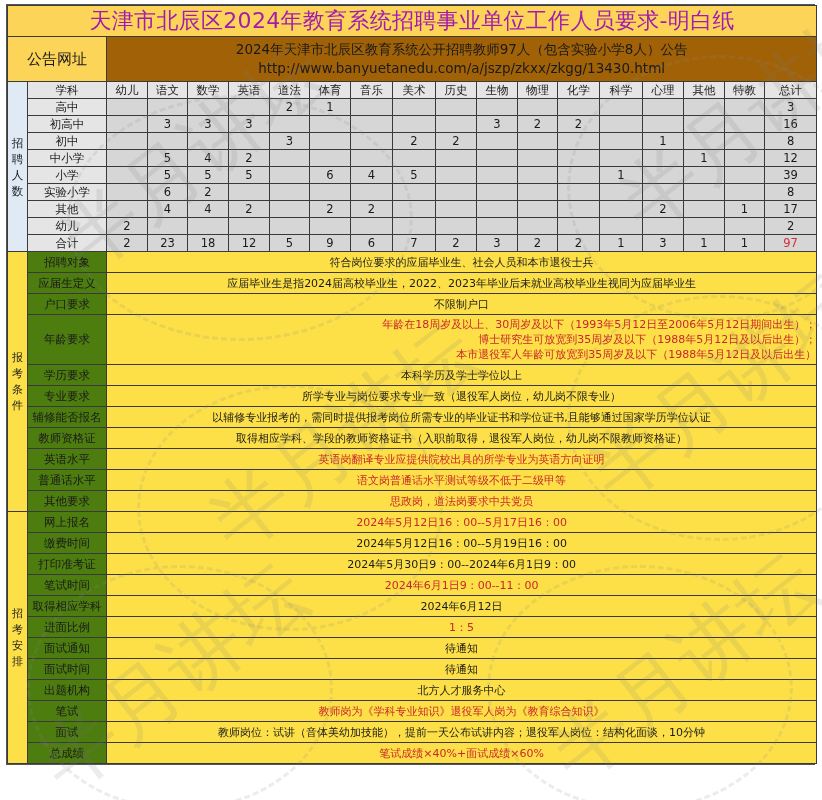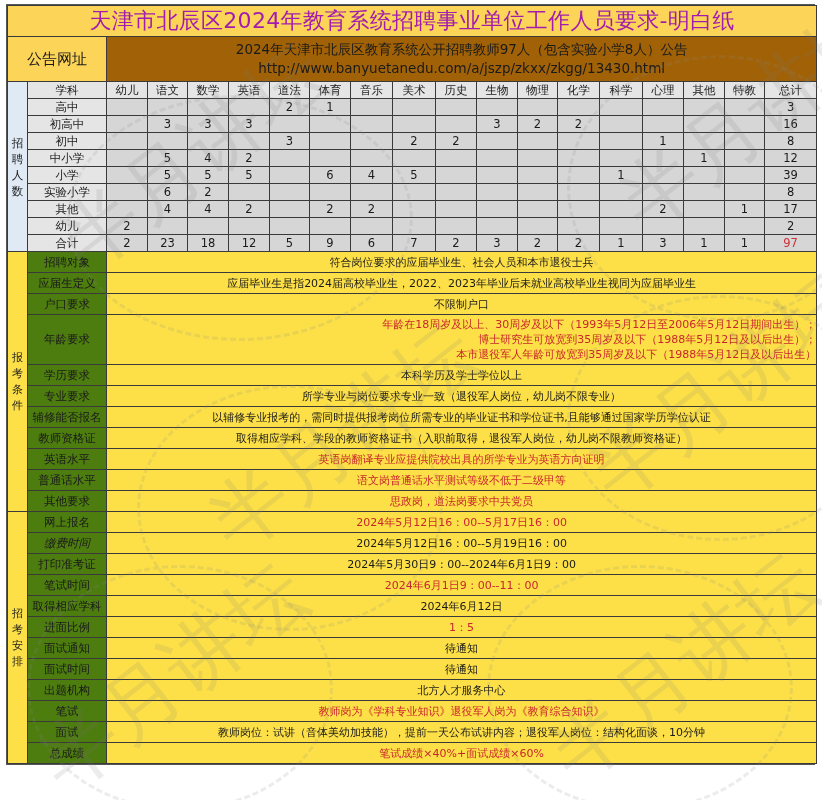--- a/index.html
+++ b/index.html
@@ -325,21 +325,21 @@
           <td class="side" rowspan="12">
             <div>招</div>
             <div>考</div>
             <div>安</div>
             <div>排</div>
           </td>
           <td class="label" style="height: 20px;">网上报名</td>
           <td colspan="17" class="red">2024年5月12日16：00--5月17日16：00</td>
         </tr>
         <tr class="cond">
-          <td class="label" style="height: 20px; font-style: italic;">缴费时间</td>
+          <td class="label" style="height: 20px;">缴费时间</td>
           <td colspan="17" class="">2024年5月12日16：00--5月19日16：00</td>
         </tr>
         <tr class="cond">
           <td class="label" style="height: 20px;">打印准考证</td>
           <td colspan="17" class="">2024年5月30日9：00--2024年6月1日9：00</td>
         </tr>
         <tr class="cond">
           <td class="label" style="height: 20px; margin-top: 32px;">笔试时间</td>
           <td colspan="17" class="red">2024年6月1日9：00--11：00</td>
         </tr>

